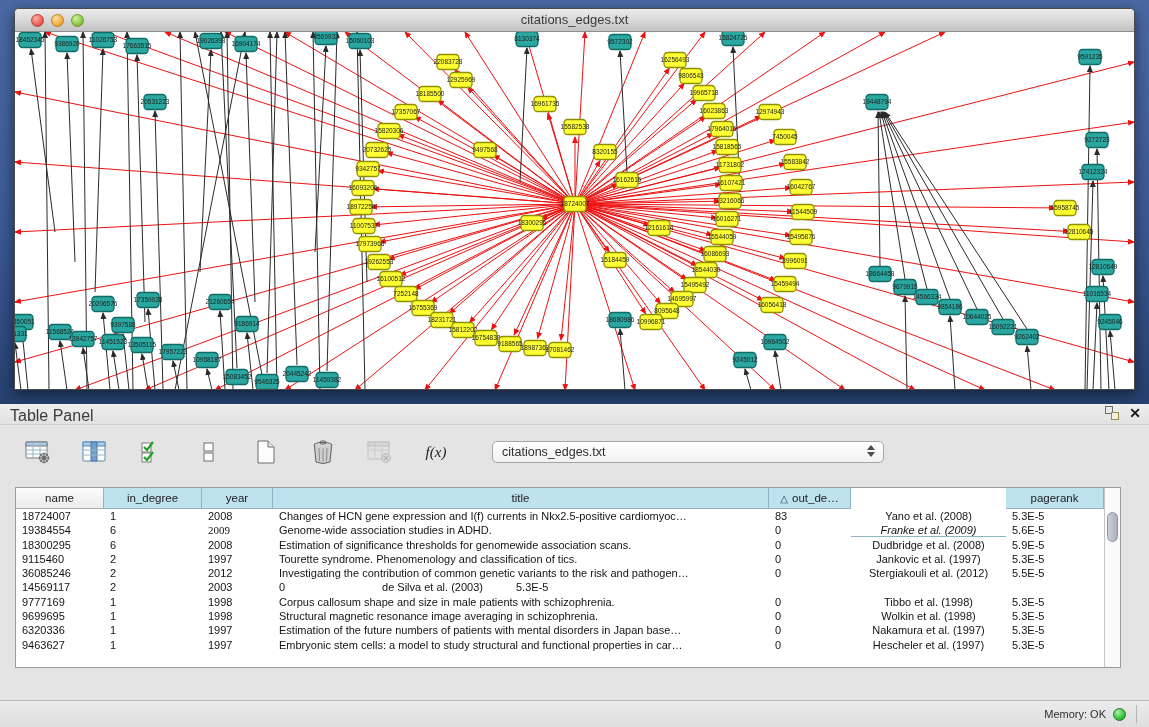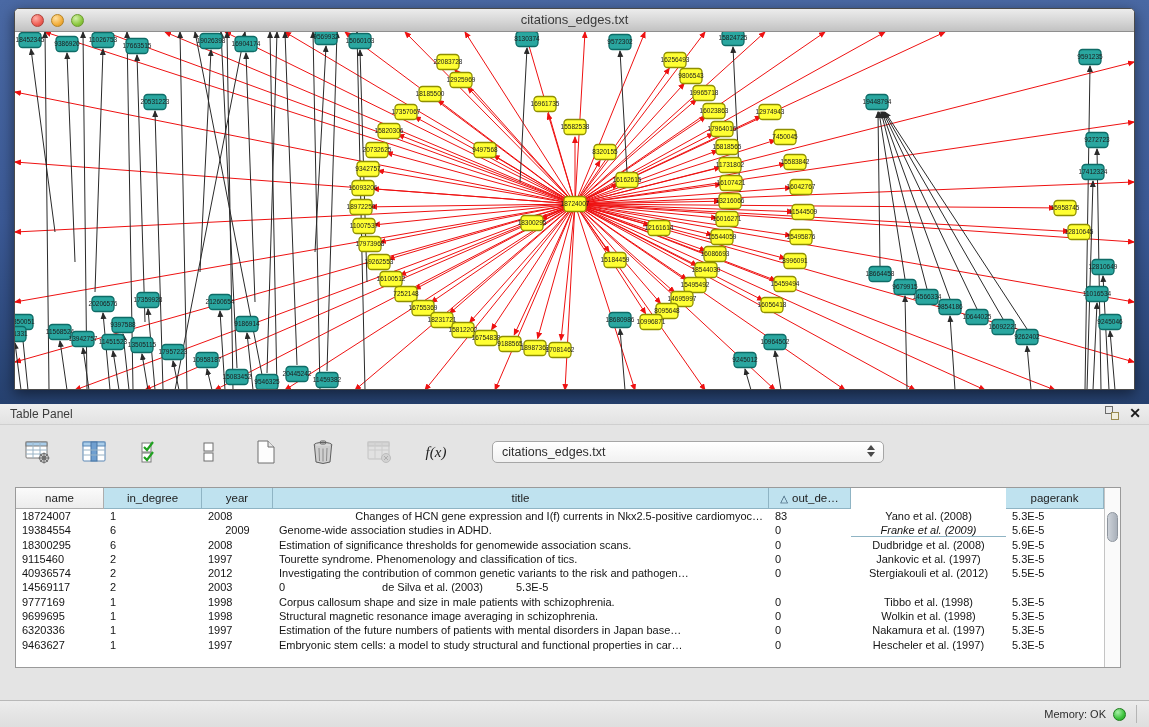--- a/index.html
+++ b/index.html
@@ -19,21 +19,21 @@
   .tl.red    { left:16px; background:radial-gradient(circle at 35% 30%, #ffb0a8, #ee5f55 60%, #c94138); border:1px solid #b0423a; }
   .tl.yellow { left:36px; background:radial-gradient(circle at 35% 30%, #ffe0a0, #f2ae3c 60%, #cf8c22); border:1px solid #b68425; }
   .tl.green  { left:56px; background:radial-gradient(circle at 35% 30%, #d2f0a8, #8cc83f 60%, #69a32a); border:1px solid #6b9a2e; }
   .netview { position:relative; width:1119px; height:358px; background:#ffffff; }
   .netview svg { display:block; }
 
   
   .panel { width:1149px; height:323px; background:#e4e4e4; position:relative; }
   .panel-header { height:21px; background:linear-gradient(180deg,#efefef,#e2e2e2);
     border-bottom:1px solid #cfcfcf; position:relative; }
-  .panel-title { position:absolute; left:10px; top:3px; font-size:12px; color:#3c3c3c; }
+  .panel-title { position:absolute; left:10px; top:3px; font-size:16px; color:#3c3c3c; }
   .panel-hicons { position:absolute; right:8px; top:2px; display:flex; align-items:center; gap:10px; }
   .float-ic { position:relative; width:14px; height:14px; }
   .float-ic .sq1 { position:absolute; left:0; top:0; width:8px; height:8px; border:1.5px solid #6b6b6b; background:#e9e9e9; }
   .float-ic .sq2 { position:absolute; right:0; bottom:0; width:8px; height:8px; border:1.5px solid #9a8b4f; background:#f2efdd; }
   .close-ic { font-size:14px; font-weight:bold; color:#1a1a1a; line-height:14px; }
 
   .toolbar { height:46px; padding:8px 0 0 22px; display:flex; align-items:center;gap:20px; }
   .tbtn { width:32px; height:32px; margin-right:5px; display:flex; align-items:center; justify-content:center; }
   .tbtn.disabled { opacity:.45; }
   .fx { font-family:"Liberation Serif", serif; font-style:italic; font-size:15px; color:#222; margin:0 6px 0 4px; }
@@ -778,29 +778,29 @@
         <div class="th" style="width: 496px;"><span>title</span></div>
         <div class="th" style="width: 82px;"><span class="sort">△</span><span>out_de…</span></div>
         <div class="th" style="width: 155px; margin-top: 48px;"><span>short</span></div>
         <div class="th" style="width: 98px;"><span>pagerank</span></div>
       </div>
     <div class="tbody" id="tbody">
         <div class="row">
           <div class="cell" style="width: 88px; text-align: left;">18724007</div>
           <div class="cell" style="width: 98px; text-align: left;">1</div>
           <div class="cell" style="width: 71px; text-align: left;">2008</div>
-          <div class="cell" style="width: 496px; text-align: right;">Changes of HCN gene expression and I(f) currents in Nkx2.5-positive cardiomyoc…</div>
+          <div class="cell" style="width: 496px; text-align: left;">Changes of HCN gene expression and I(f) currents in Nkx2.5-positive cardiomyoc…</div>
           <div class="cell" style="width: 82px; text-align: left;">83</div>
           <div class="cell" style="width: 155px; text-align: center;">Yano et al. (2008)</div>
           <div class="cell" style="width: 98px; text-align: left;">5.3E-5</div>
         </div>
         <div class="row">
           <div class="cell" style="width: 88px; text-align: left;">19384554</div>
           <div class="cell" style="width: 98px; text-align: left;">6</div>
-          <div class="cell" style="width: 71px; text-align: center;">2009</div>
+          <div class="cell" style="width: 71px; text-align: left; font-family: Liberation Serif, serif;">2009</div>
           <div class="cell" style="width: 496px; text-align: left;">Genome-wide association studies in ADHD.</div>
           <div class="cell" style="width: 82px; text-align: left;">0</div>
           <div class="cell" style="width: 155px; text-align: center; font-style: italic;">Franke et al. (2009)</div>
           <div class="cell" style="width: 98px; text-align: left;">5.6E-5</div>
         </div>
         <div class="row">
           <div class="cell" style="width: 88px; text-align: left;">18300295</div>
           <div class="cell" style="width: 98px; text-align: left;">6</div>
           <div class="cell" style="width: 71px; text-align: left;">2008</div>
           <div class="cell" style="width: 496px; text-align: left;">Estimation of significance thresholds for genomewide association scans.</div>
@@ -811,21 +811,21 @@
         <div class="row">
           <div class="cell" style="width: 88px; text-align: left;">9115460</div>
           <div class="cell" style="width: 98px; text-align: left;">2</div>
           <div class="cell" style="width: 71px; text-align: left;">1997</div>
           <div class="cell" style="width: 496px; text-align: left;">Tourette syndrome. Phenomenology and classification of tics.</div>
           <div class="cell" style="width: 82px; text-align: left;">0</div>
           <div class="cell" style="width: 155px; text-align: center;">Jankovic et al. (1997)</div>
           <div class="cell" style="width: 98px; text-align: left;">5.3E-5</div>
         </div>
         <div class="row">
-          <div class="cell" style="width: 88px; text-align: left;">40936574</div>
+          <div class="cell" style="width: 88px; text-align: left;">36085246</div>
           <div class="cell" style="width: 98px; text-align: left;">2</div>
           <div class="cell" style="width: 71px; text-align: left;">2012</div>
           <div class="cell" style="width: 496px; text-align: left;">Investigating the contribution of common genetic variants to the risk and pathogen…</div>
           <div class="cell" style="width: 82px; text-align: left;">0</div>
           <div class="cell" style="width: 155px; text-align: center;">Stergiakouli et al. (2012)</div>
           <div class="cell" style="width: 98px; text-align: left;">5.5E-5</div>
         </div>
         <div class="row">
           <div class="cell" style="width: 88px; text-align: left;">14569117</div>
           <div class="cell" style="width: 98px; text-align: left;">2</div>

